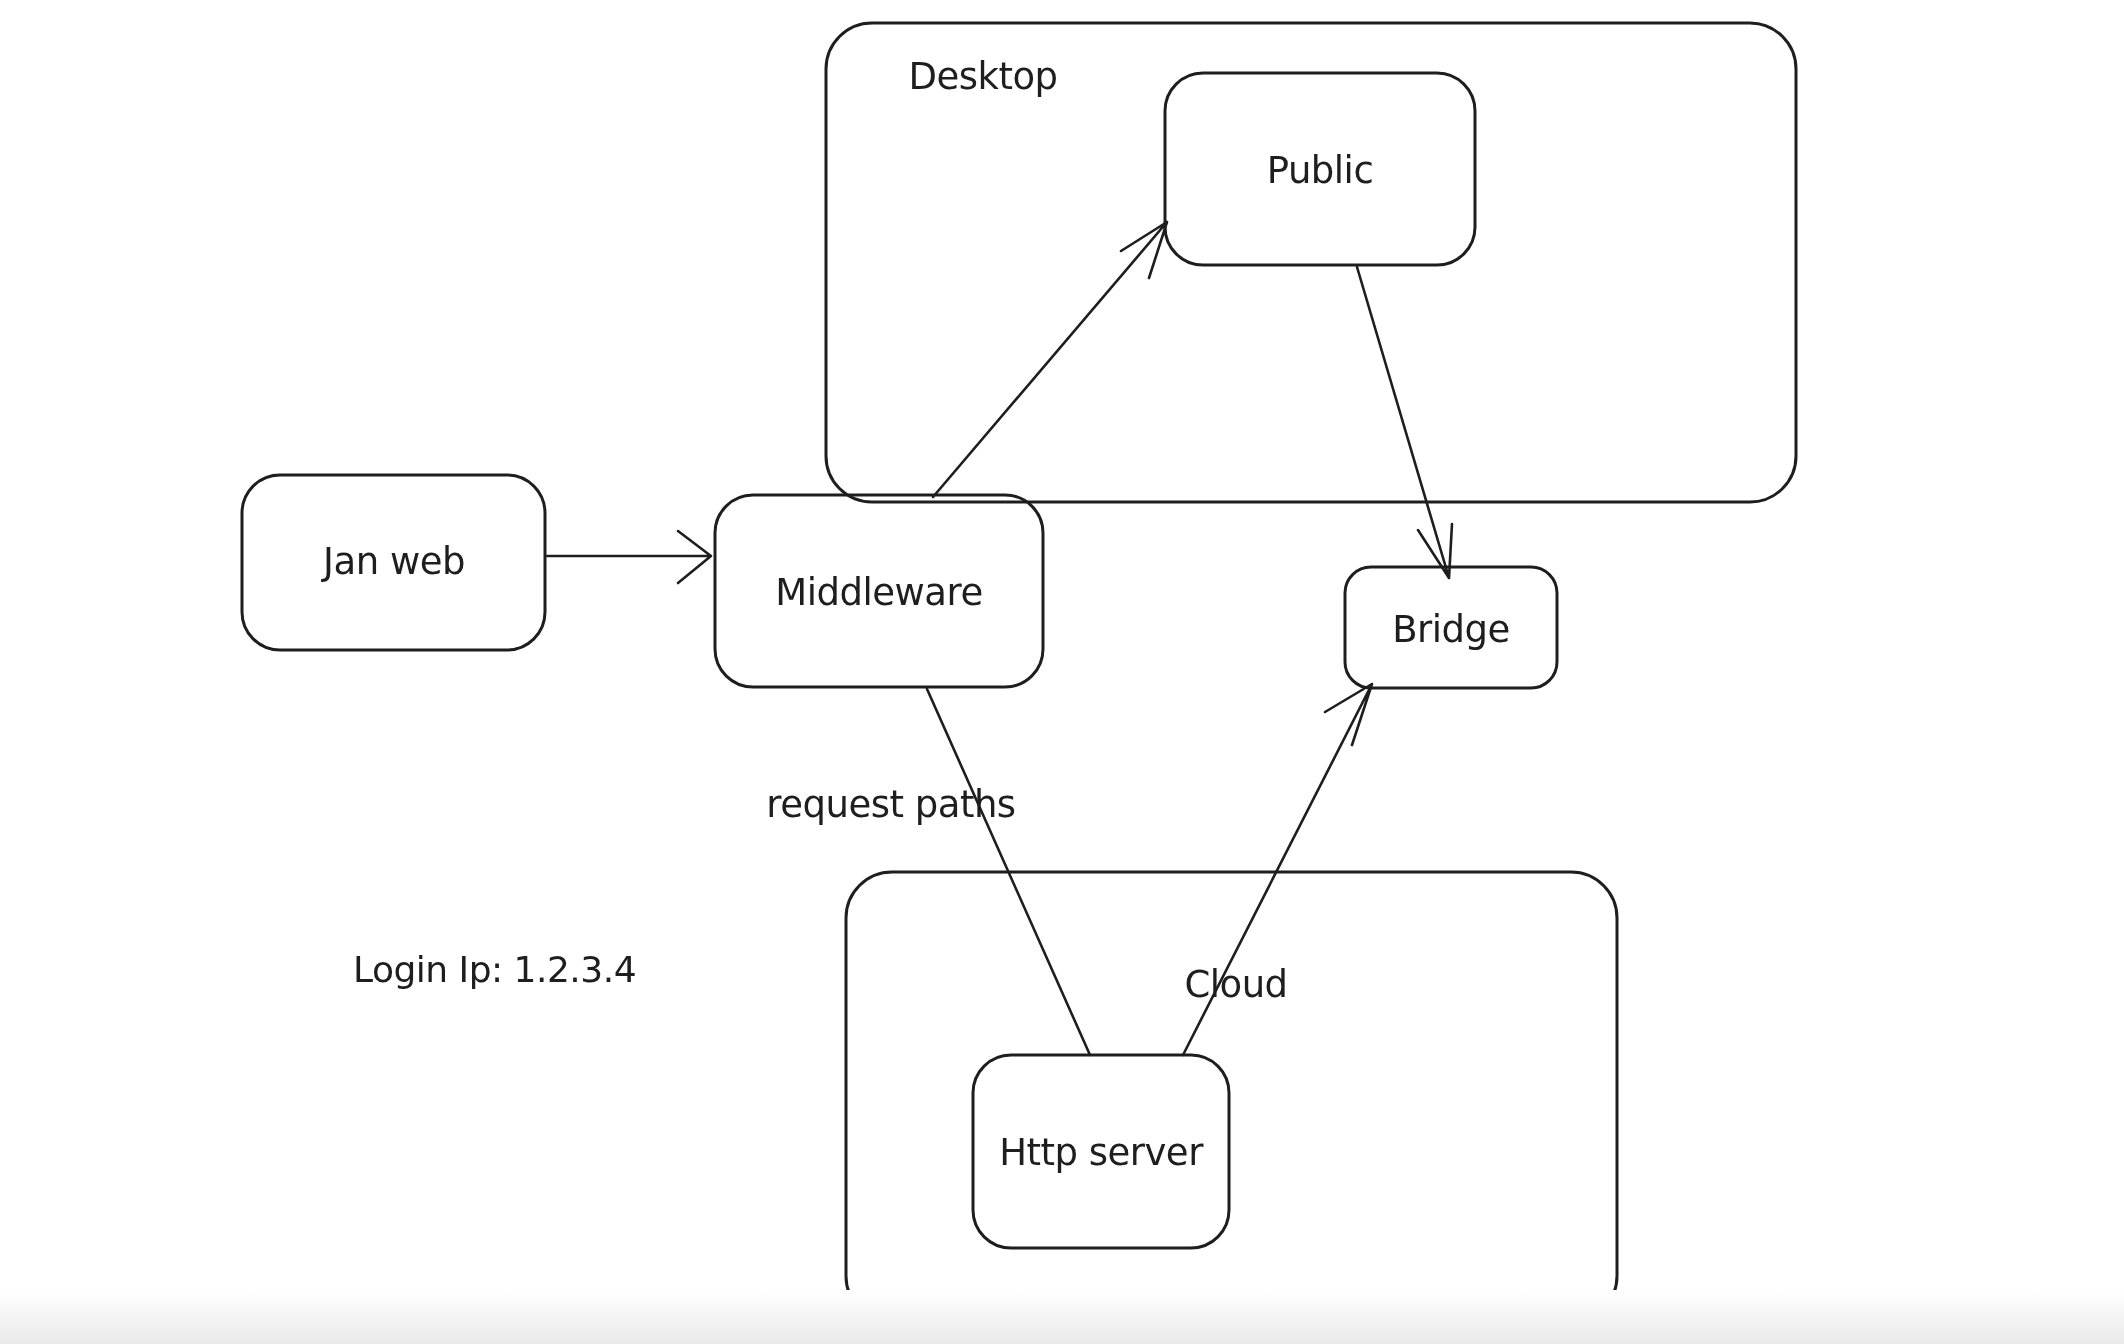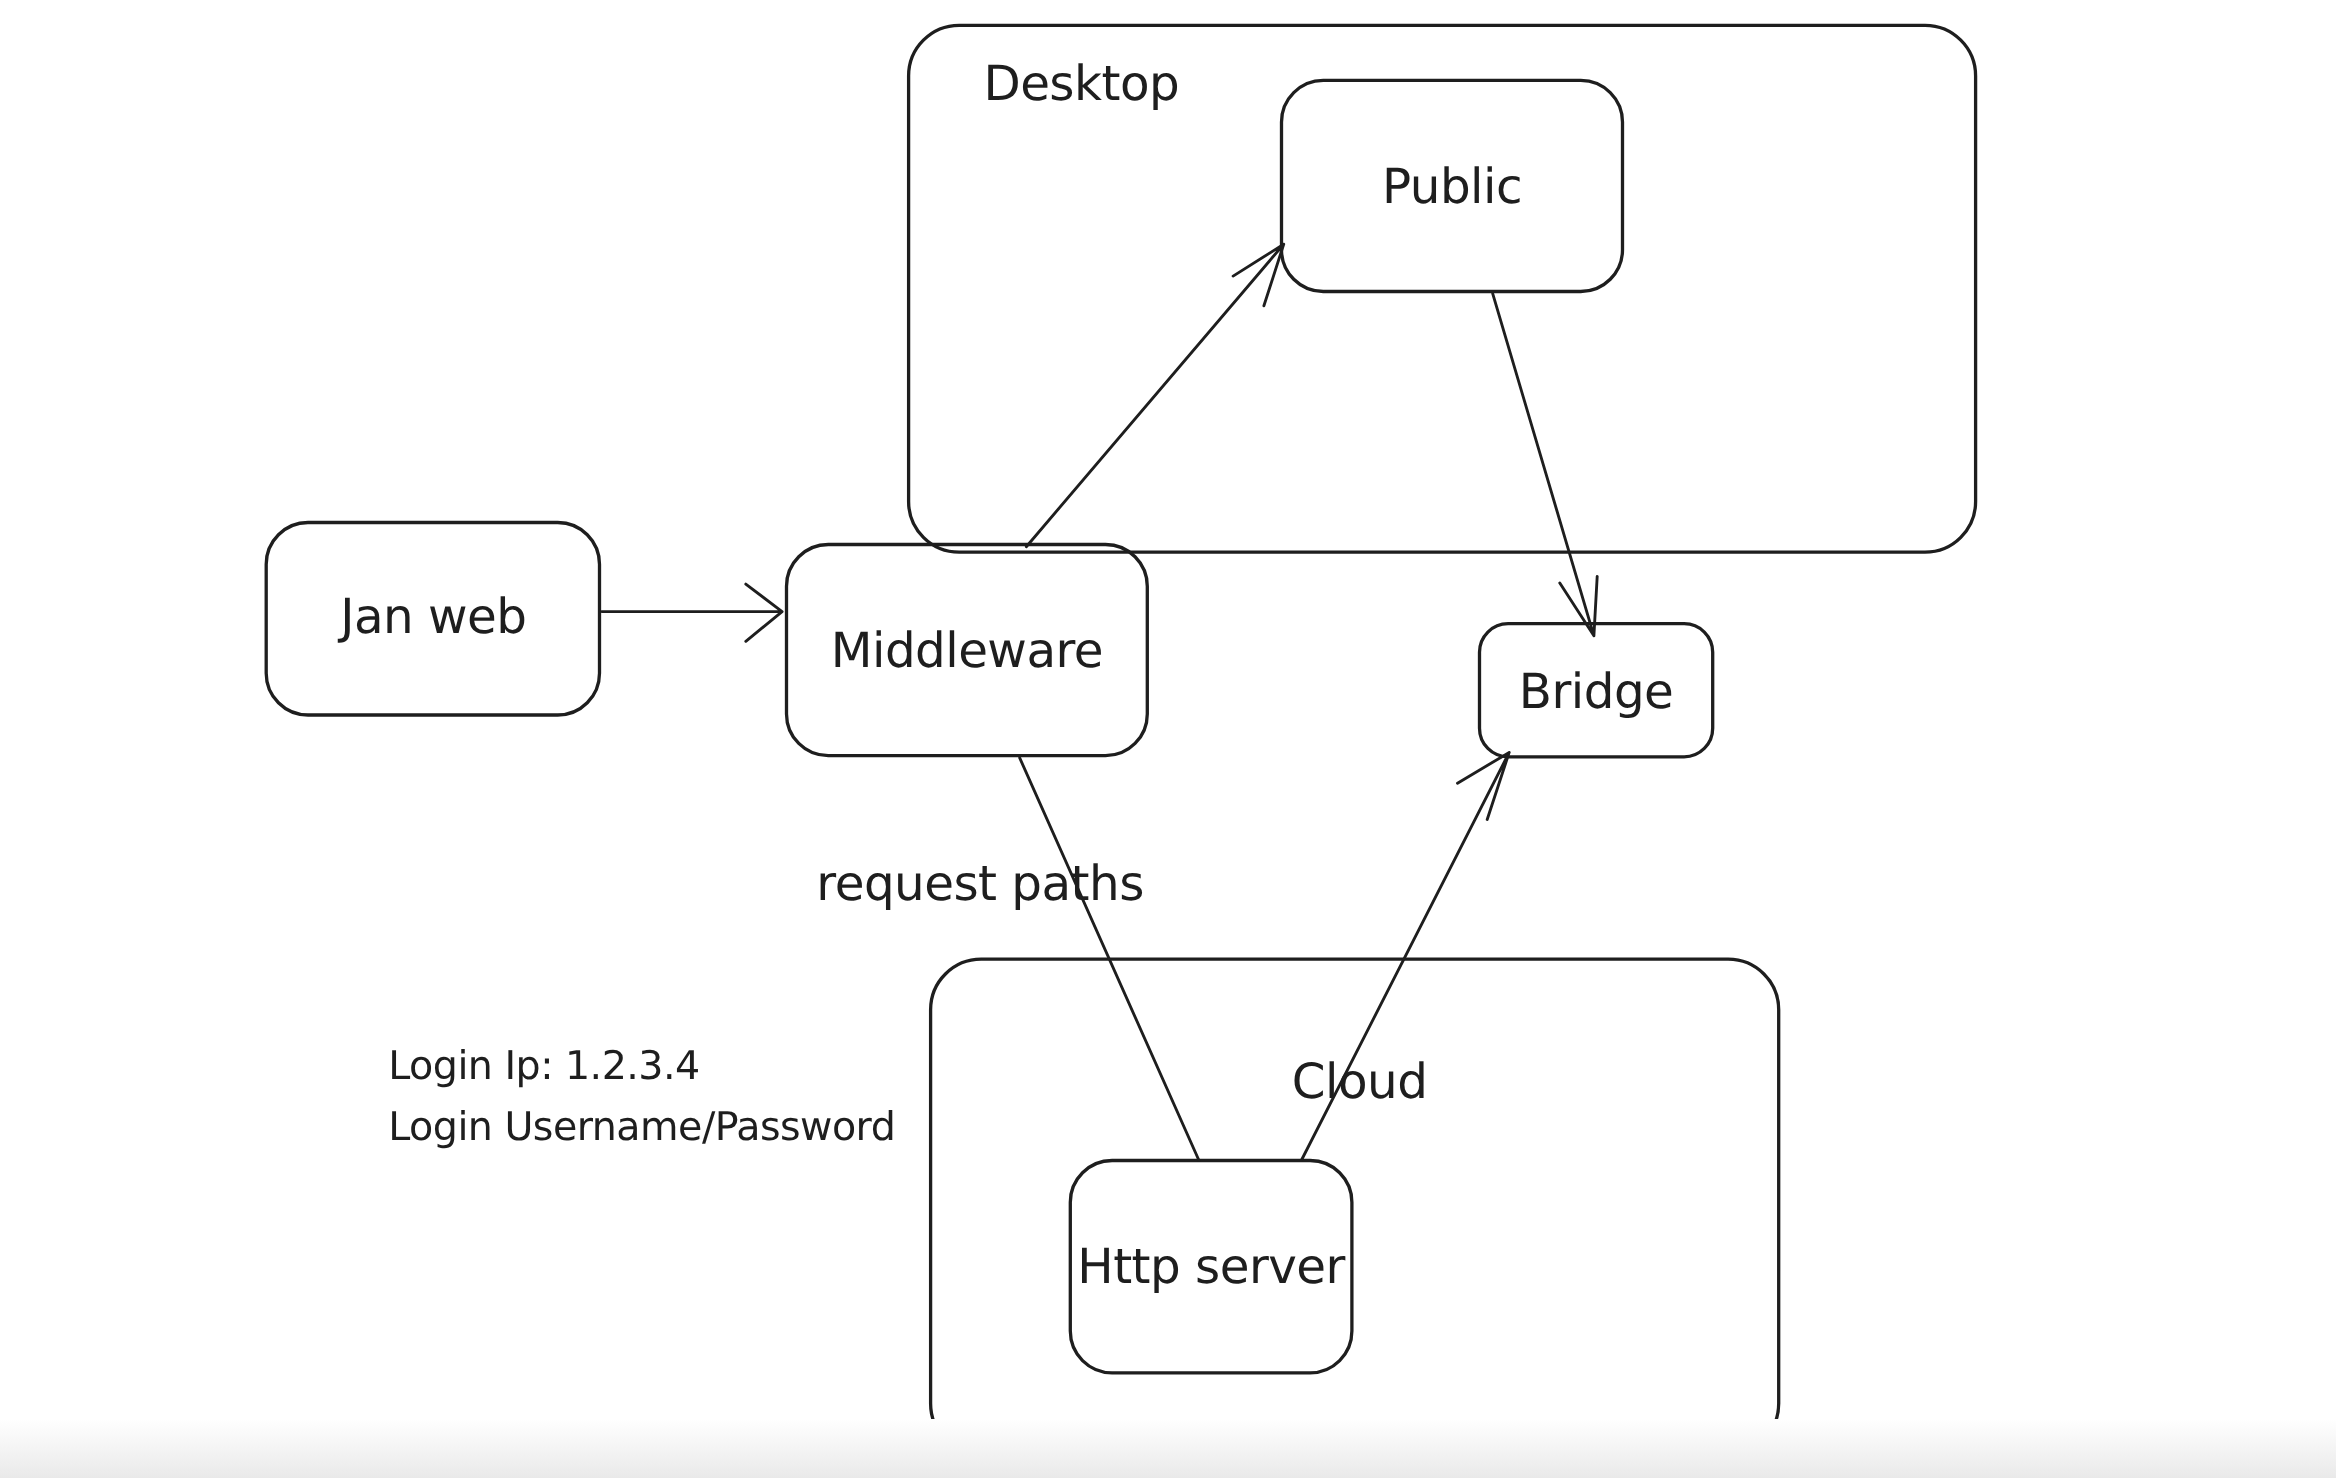--- a/index.html
+++ b/index.html
@@ -10,21 +10,21 @@
     overflow:hidden;
     font-family:"DejaVu Sans","Liberation Sans",sans-serif;
     color:#1e1e1e;
   }
   svg.wires{position:absolute;left:0;top:0;}
   svg.wires rect{fill:none;stroke:#1e1e1e;stroke-width:3;}
   svg.wires path{fill:none;stroke:#1e1e1e;stroke-width:2.6;stroke-linecap:round;stroke-linejoin:round;}
   .lbl{
     position:absolute;
     transform:translate(-50%,-50%);
-    font-size:44px;
+    font-size:37px;
     line-height:1.2;
     white-space:nowrap;
     color:#1e1e1e;
     letter-spacing:-0.5px;
   }
   .lbl.on-line{background:#ffffff;padding:2px 10px;}
   .notes{
     position:absolute;
     left:353px;top:942px;
     font-size:36px;
@@ -67,17 +67,16 @@
   <div class="lbl" style="left:394px;top:562px;">Jan web</div>
   <div class="lbl" style="left:879px;top:593px;">Middleware</div>
   <div class="lbl" style="left:1320px;top:171px;">Public</div>
   <div class="lbl" style="left:1451px;top:630px;">Bridge</div>
   <div class="lbl" style="left:1101px;top:1153px;">Http server</div>
 
   <div class="lbl" style="left:891px;top:805px;">request paths</div>
 
   <div class="notes">
     <span>Login Ip: 1.2.3.4</span>
-    <span>Login Username/Password</span>
   </div>
 
   <div class="bottom-fade"></div>
 </div>
 
 </body></html>

